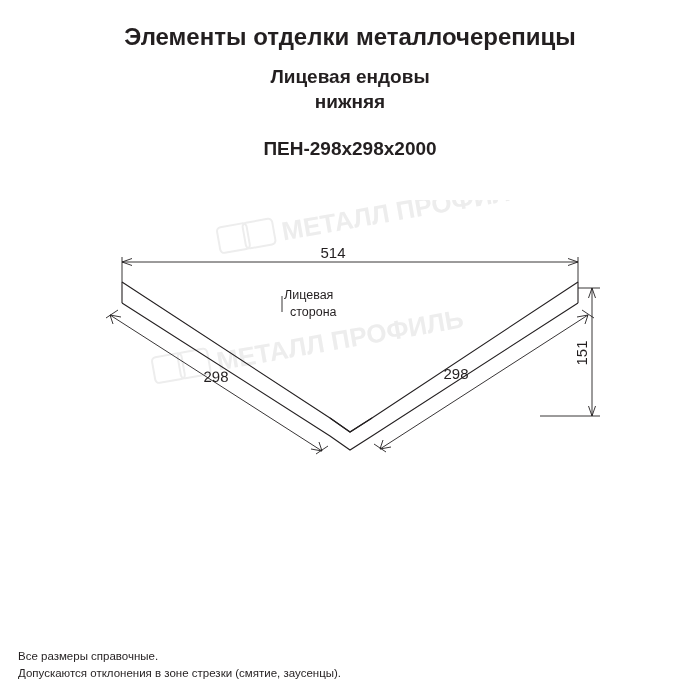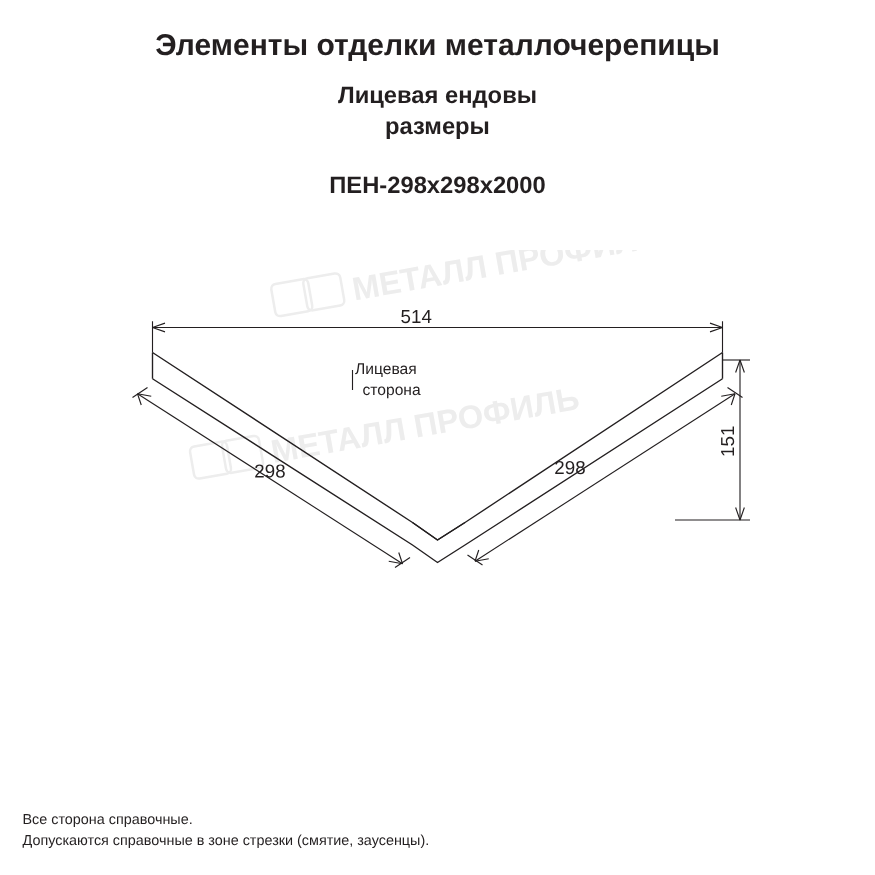--- a/index.html
+++ b/index.html
@@ -95,21 +95,21 @@
   }
 </style>
 </head>
 <body>
 
 <div class="page">
 
   <div class="title-block">
     <p class="main-title">Элементы отделки металлочерепицы</p>
     <p class="sub-title">Лицевая ендовы</p>
-    <p class="sub-title-2">размеры</p>
+    <p class="sub-title-2">нижняя</p>
     <p class="code-title">ПЕН-298х298х2000</p>
   </div>
 
   <div class="drawing">
     <svg width="700" height="300" viewBox="0 0 700 300">
 
       <g opacity="1">
         <g transform="translate(215,20) rotate(-10)">
           <rect class="wm" x="0" y="8" width="30" height="26" rx="4"></rect>
           <rect class="wm" x="26" y="8" width="30" height="26" rx="4"></rect>
@@ -174,17 +174,17 @@
         <path d="M 592,88 L 592,216"></path>
         <path d="M 592,88 L 588.5,98 M 592,88 L 595.5,98"></path>
         <path d="M 592,216 L 588.5,206 M 592,216 L 595.5,206"></path>
       </g>
       <text class="dim-label" x="587" y="153" text-anchor="middle" transform="rotate(-90 587 153)">151</text>
 
     </svg>
   </div>
 
   <div class="footer">
-    <div>Все сторона справочные.</div>
-    <div>Допускаются справочные в зоне стрезки (смятие, заусенцы).</div>
+    <div>Все размеры справочные.</div>
+    <div>Допускаются отклонения в зоне стрезки (смятие, заусенцы).</div>
   </div>
 
 </div>
 
 </body></html>

